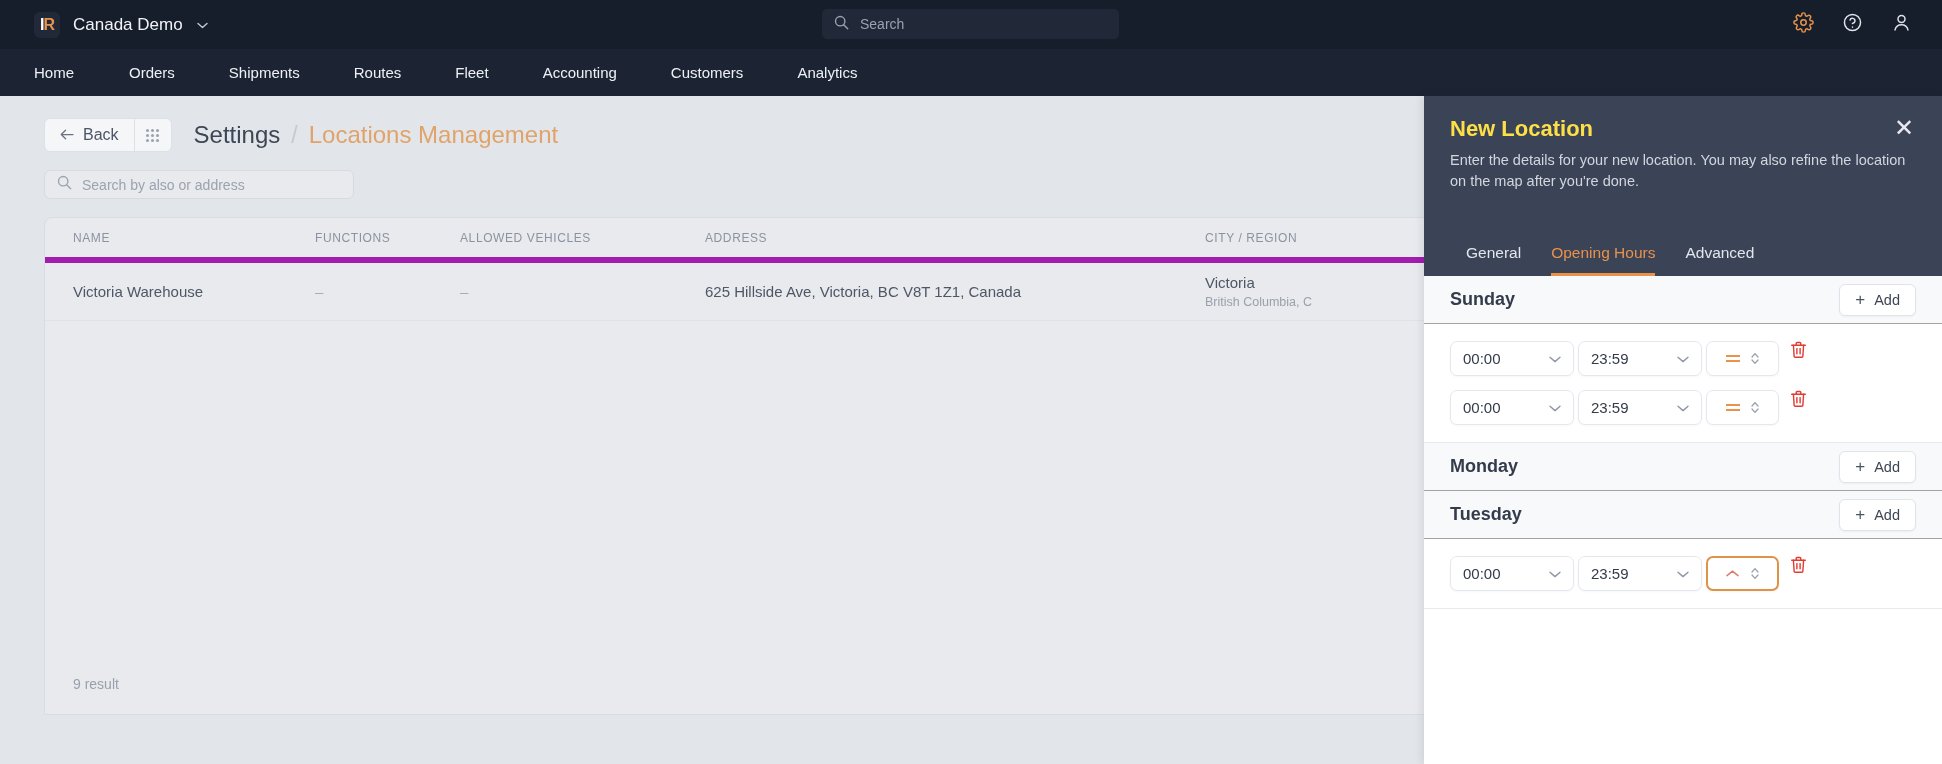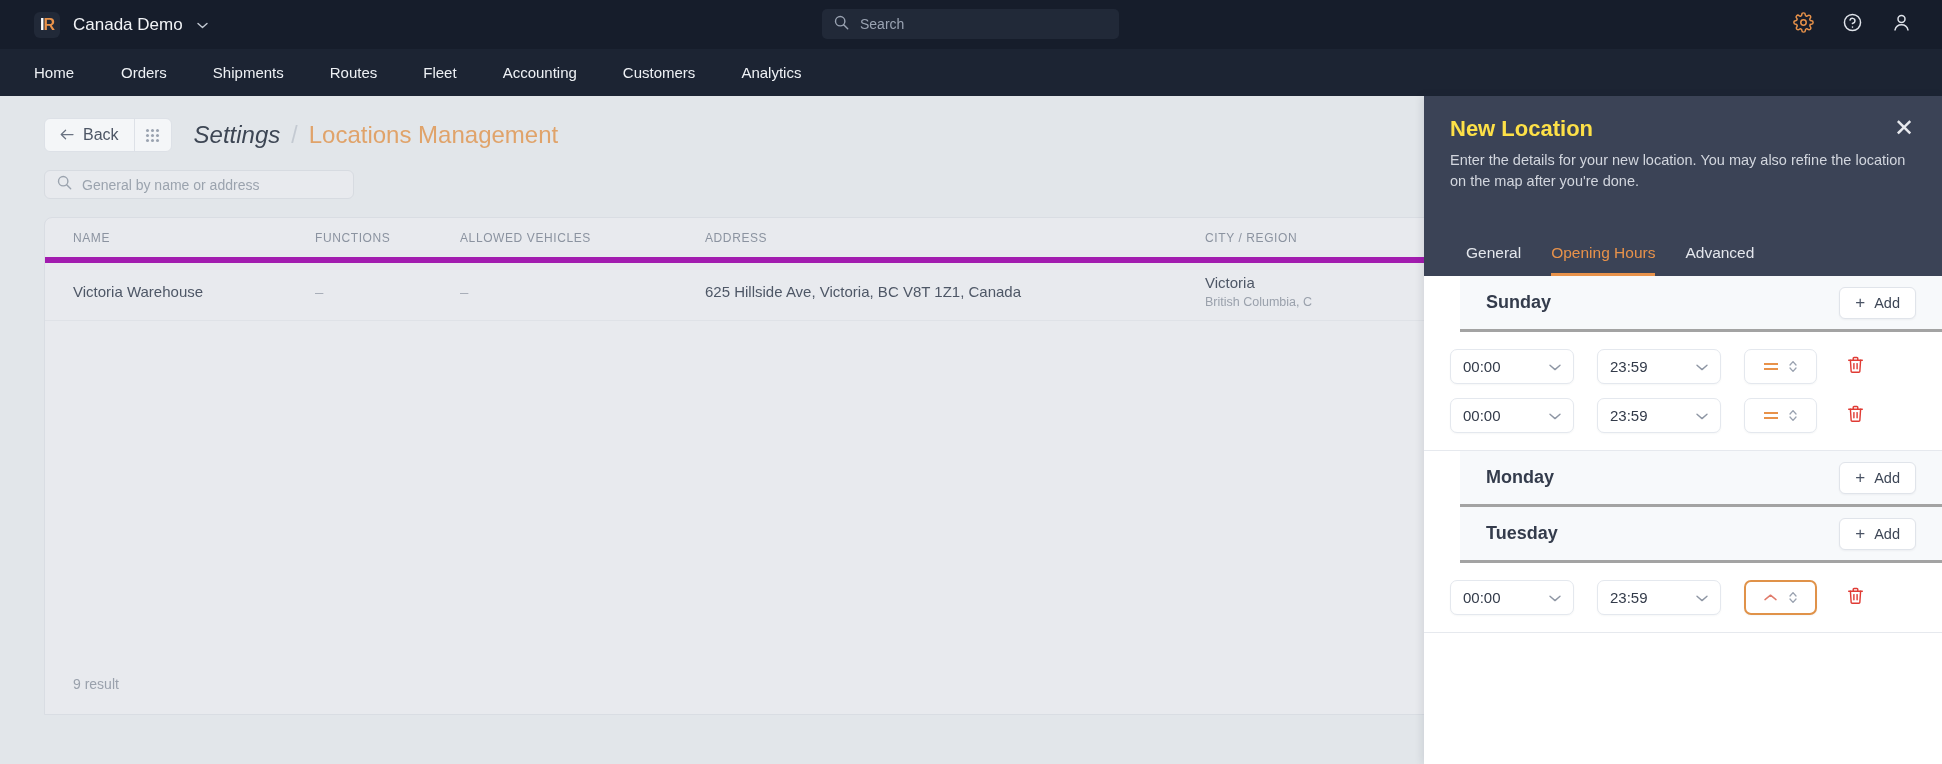--- a/index.html
+++ b/index.html
@@ -66,21 +66,21 @@
     gap: 28px;
   }
 
   
   .navbar {
     height: 47px;
     background: #1c2433;
     display: flex;
     align-items: center;
     padding-left: 34px;
-    gap: 4px;
+    gap: 12px;
   }
   .nav-item {
     color: #eef1f5;
     font-size: 15px;
     padding: 0 21px;
     cursor: pointer;
     white-space: nowrap;
   }
   .nav-item:first-child { padding-left: 0; padding-right: 22px; }
 
@@ -117,21 +117,21 @@
   }
   .grid-btn {
     display: flex; align-items: center; justify-content: center;
     width: 36px;
     cursor: pointer;
   }
   .dotgrid { display: grid; grid-template-columns: repeat(3, 3px); gap: 2px; }
   .dotgrid i { width: 3px; height: 3px; background: #9aa3b0; border-radius: 50%; display:block; }
 
   .crumbs { display: flex; align-items: baseline; gap: 11px; font-size: 24px; }
-  .crumb-settings { color: #3d4654; font-style: italic; }
+  .crumb-settings { color: #3d4654; }
   .crumb-sep { color: #c4cad2; font-size: 23px; }
   .crumb-current { color: #e0a36a; }
 
   .search-box {
     margin: 18px 0 0 44px;
     width: 310px;
     height: 29px;
     background: #e8eaee;
     border: 1px solid #d7dbe1;
     border-radius: 6px;
@@ -228,49 +228,47 @@
   .ptab {
     font-size: 15.5px;
     color: #e3e6ec;
     padding-bottom: 11px;
     cursor: pointer;
     border-bottom: 3px solid transparent;
   }
   .ptab.active { color: #e8924a; border-bottom-color: #e8924a; }
 
   .day-head {
-    height: 56px;
+    height: 48px;
     background: #f7f9fb;
-    border-bottom: 3px solid #a3a3a3;
+    border-bottom: 1px solid #a3a3a3;
     display: flex;
     align-items: center;
     justify-content: space-between;
     padding: 0 26px;
-    margin-left: 36px;
   }
   .day-name { font-size: 18px; color: #343c4c; font-weight: bold; }
   .add-btn {
     display: flex; align-items: center; gap: 9px;
     height: 32px;
     padding: 0 15px;
     background: #ffffff;
     border: 1px solid #e0e4ea;
     border-radius: 6px;
     font-size: 14.5px;
     color: #3d4656;
     cursor: pointer;
     box-shadow: 0 1px 2px rgba(30,40,60,0.05);
   }
   .plus { font-size: 17px; color: #4a5365; line-height: 1; }
 
   .hours-block { background: #ffffff; padding: 10px 0; }
   .hour-row {
     display: flex;
-    align-items: center;
-    gap: 23px;
+    gap: 4px;
     padding: 7px 26px;
   }
   .time-select {
     width: 124px; height: 35px;
     background: #ffffff;
     border: 1px solid #e4e8ee;
     border-radius: 7px;
     display: flex; align-items: center; justify-content: space-between;
     padding: 0 12px;
     font-size: 15px;
@@ -394,21 +392,21 @@
     </div>
   </div>
 
   <div class="search-box">
     <span>
       <svg width="15" height="15" viewBox="0 0 16 16">
           <circle cx="6.6" cy="6.6" r="5" fill="none" stroke="#9ba3ae" stroke-width="1.5"></circle>
           <path d="M10.3 10.3 L14.6 14.6" stroke="#9ba3ae" stroke-width="1.5" stroke-linecap="round"></path>
         </svg>
     </span>
-    <span class="ph">General by name or address</span>
+    <span class="ph">Search by also or address</span>
   </div>
 
   <div class="table-card">
     <div class="thead">
       <div class="c-name">NAME</div>
       <div class="c-func">FUNCTIONS</div>
       <div class="c-veh">ALLOWED VEHICLES</div>
       <div class="c-addr">ADDRESS</div>
       <div class="c-city">CITY / REGION</div>
     </div>

